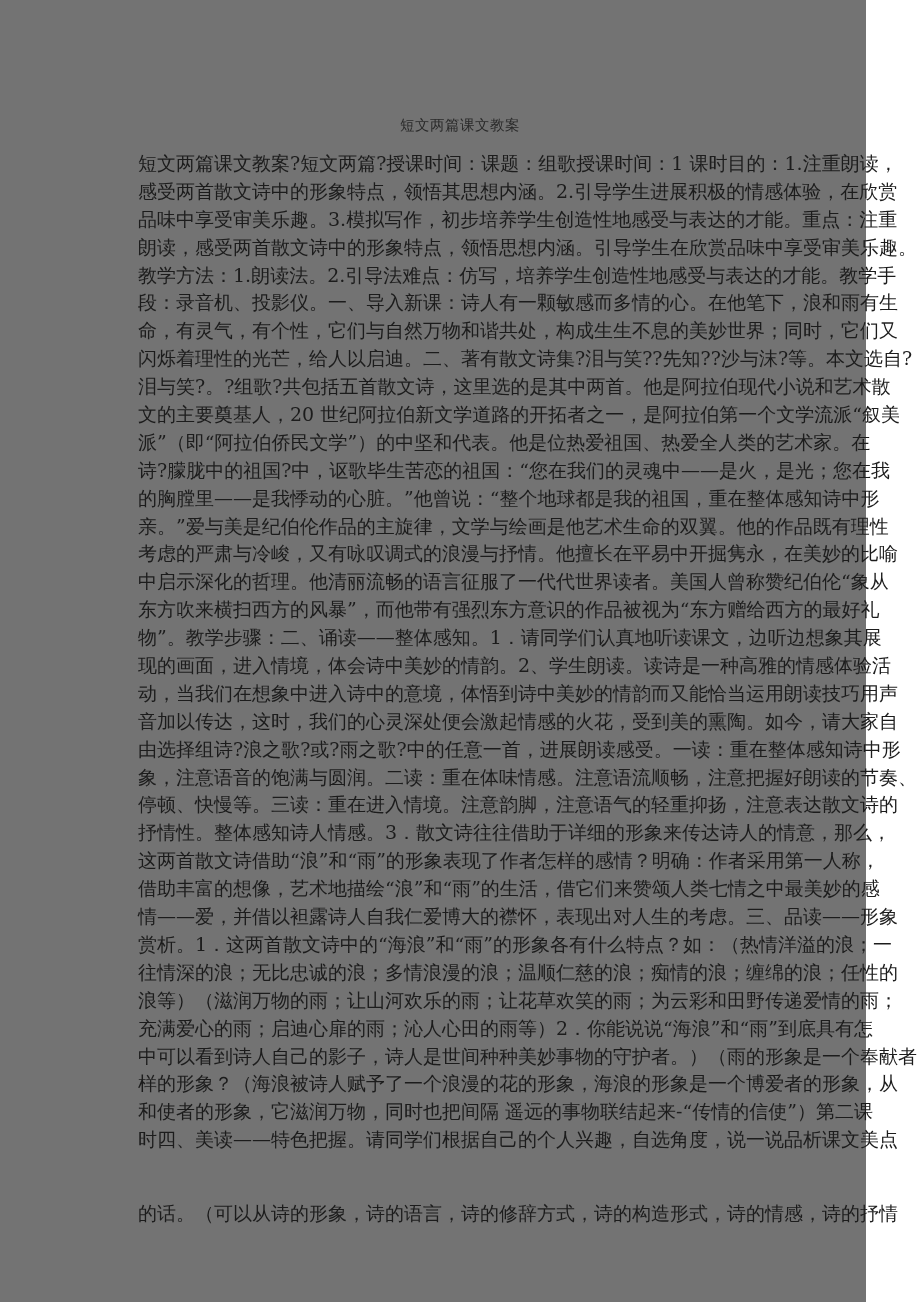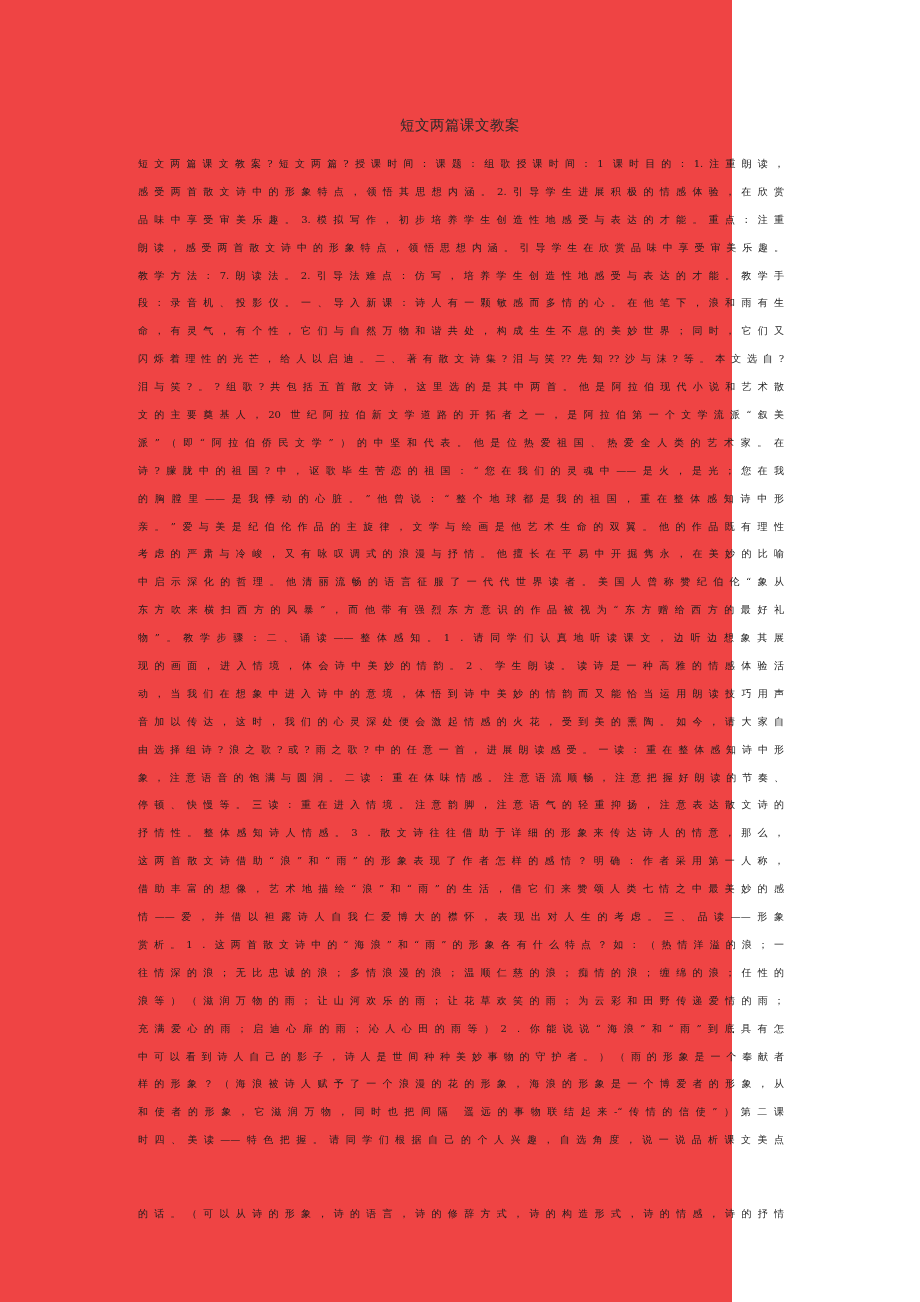--- a/index.html
+++ b/index.html
@@ -11,23 +11,23 @@
     width: 920px;
     height: 1302px;
     position: relative;
     overflow: hidden;
     font-family: "DejaVu Serif", "Liberation Serif", serif;
     color: #1a1a1a;
   }
   .page {
     position: absolute;
     left: 0; top: 0;
-    width: 732px;
+    width: 866px;
     height: 1302px;
-    background: #ef4444;
+    background: #737373;
   }
   .doc-title {
     position: absolute;
     left: 0;
     width: 920px;
     top: 115px;
     height: 20px;
     line-height: 20px;
     text-align: center;
     font-size: 14.5px;
@@ -36,21 +36,21 @@
   }
   .doc-body {
     position: absolute;
     left: 138px;
     top: 150px;
     width: 646px;
   }
   .line {
     height: 27.9px;
     line-height: 27.9px;
-    font-size: 10px;
+    font-size: 19px;
     white-space: nowrap;
     overflow: visible;
     text-align: justify;
     text-align-last: justify;
     color: #1c1c1c;
   }
   .line.last {
     text-align-last: justify;
     margin-top: 46px;
   }
@@ -58,21 +58,21 @@
 </head>
 <body>
 
 <div class="page">
   <div class="doc-title">短文两篇课文教案</div>
   <div class="doc-body" id="doc-body">
       <div class="line">短文两篇课文教案?短文两篇?授课时间：课题：组歌授课时间：1 课时目的：1.注重朗读，</div>
       <div class="line">感受两首散文诗中的形象特点，领悟其思想内涵。2.引导学生进展积极的情感体验，在欣赏</div>
       <div class="line">品味中享受审美乐趣。3.模拟写作，初步培养学生创造性地感受与表达的才能。重点：注重</div>
       <div class="line">朗读，感受两首散文诗中的形象特点，领悟思想内涵。引导学生在欣赏品味中享受审美乐趣。</div>
-      <div class="line">教学方法：7.朗读法。2.引导法难点：仿写，培养学生创造性地感受与表达的才能。教学手</div>
+      <div class="line">教学方法：1.朗读法。2.引导法难点：仿写，培养学生创造性地感受与表达的才能。教学手</div>
       <div class="line">段：录音机、投影仪。一、导入新课：诗人有一颗敏感而多情的心。在他笔下，浪和雨有生</div>
       <div class="line">命，有灵气，有个性，它们与自然万物和谐共处，构成生生不息的美妙世界；同时，它们又</div>
       <div class="line">闪烁着理性的光芒，给人以启迪。二、著有散文诗集?泪与笑??先知??沙与沫?等。本文选自?</div>
       <div class="line">泪与笑?。?组歌?共包括五首散文诗，这里选的是其中两首。他是阿拉伯现代小说和艺术散</div>
       <div class="line">文的主要奠基人，20 世纪阿拉伯新文学道路的开拓者之一，是阿拉伯第一个文学流派“叙美</div>
       <div class="line">派”（即“阿拉伯侨民文学”）的中坚和代表。他是位热爱祖国、热爱全人类的艺术家。在</div>
       <div class="line">诗?朦胧中的祖国?中，讴歌毕生苦恋的祖国：“您在我们的灵魂中——是火，是光；您在我</div>
       <div class="line">的胸膛里——是我悸动的心脏。”他曾说：“整个地球都是我的祖国，重在整体感知诗中形</div>
       <div class="line">亲。”爱与美是纪伯伦作品的主旋律，文学与绘画是他艺术生命的双翼。他的作品既有理性</div>
       <div class="line">考虑的严肃与冷峻，又有咏叹调式的浪漫与抒情。他擅长在平易中开掘隽永，在美妙的比喻</div>

